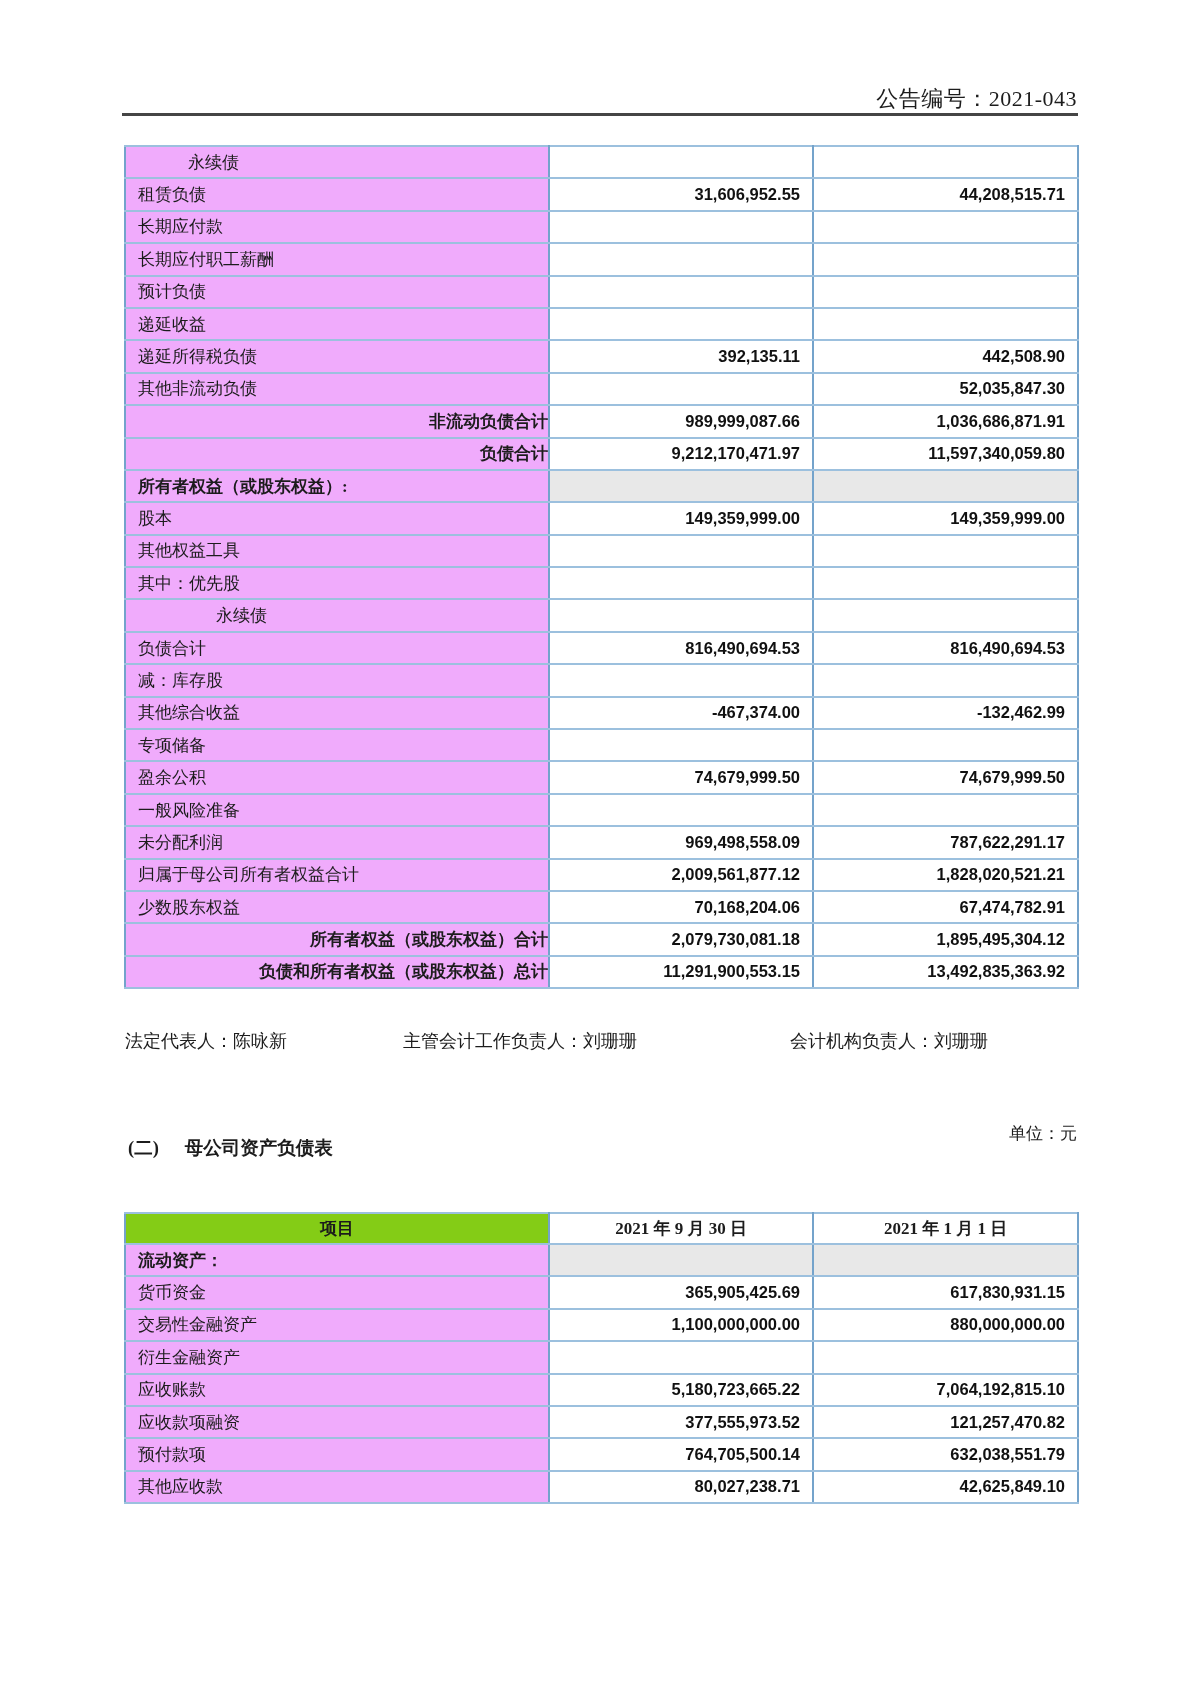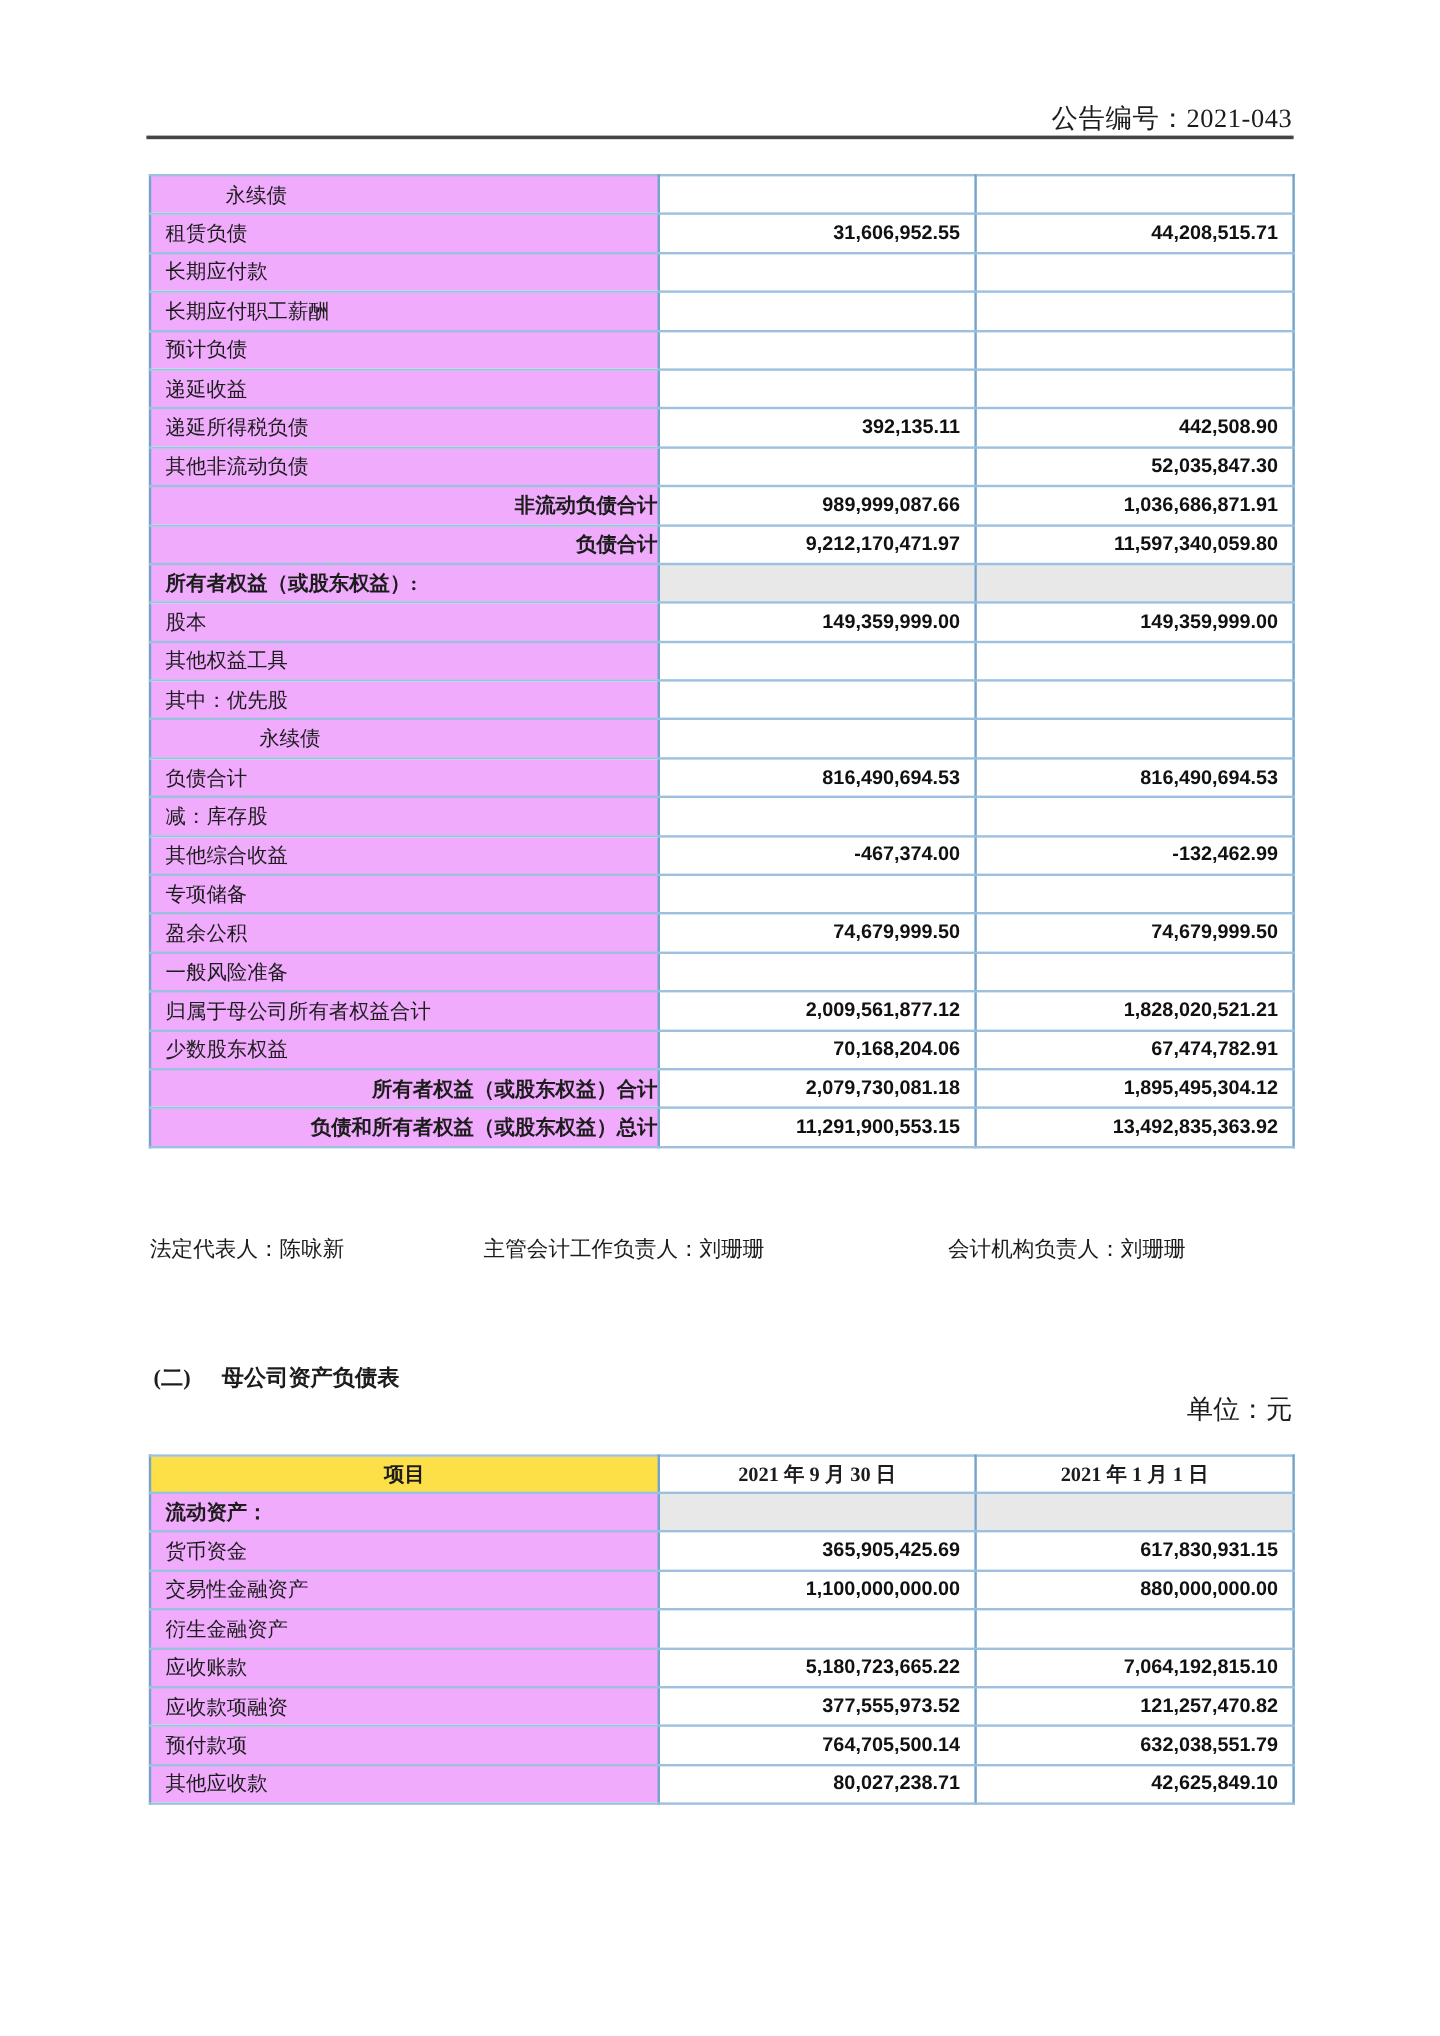--- a/index.html
+++ b/index.html
@@ -37,29 +37,29 @@
     background:#ffffff;text-align:right;padding-right:12px;
     font-family:"Liberation Sans","DejaVu Sans",sans-serif;
     font-weight:700;font-size:16.5px;color:#111;
   }
   tr.total td.lbl{font-weight:700;text-align:right;padding-left:0;}
   tr.section td.lbl{font-weight:700;}
   tr.section td.val{background:#e8e8e8;}
   tr.indent1 td.lbl{padding-left:62px;}
   tr.indent2 td.lbl{padding-left:90px;}
   th{font-size:17px;font-weight:700;text-align:center;background:#ffffff;}
-  th.lbl-h{background:#fde047;margin-left:36px;}
+  th.lbl-h{background:#84cc16;margin-left:36px;}
   .signatures{position:absolute;top:1029px;left:113px;width:964px;height:24px;font-size:18px;}
   .signatures span{position:absolute;top:0;white-space:nowrap;}
   .sig1{left:12px;}
   .sig2{left:290px;text-align:right;}
   .sig3{left:677px;}
   .sec-heading{position:absolute;top:1135px;left:128px;font-size:18.5px;font-weight:700;white-space:nowrap;}
   .sec-heading .sec-title{margin-left:26px;}
-  .unit-line{position:absolute;top:1160px;right:123px;font-size:22px;white-space:nowrap;}
+  .unit-line{position:absolute;top:1122px;right:123px;font-size:17px;white-space:nowrap;}
 </style>
 </head>
 <body>
 
 <div class="annc">公告编号：2021-043</div>
 <div class="rule"></div>
 
 <div class="tbl-wrap" id="table1-wrap">
   <table id="table1">
     <colgroup>
@@ -165,20 +165,25 @@
         </tr>
         <tr class="normal">
           <td class="lbl">盈余公积</td>
           <td class="val">74,679,999.50</td>
           <td class="val">74,679,999.50</td>
         </tr>
         <tr class="normal">
           <td class="lbl">一般风险准备</td>
           <td class="val"></td>
           <td class="val"></td>
+        </tr>
+        <tr class="normal">
+          <td class="lbl">未分配利润</td>
+          <td class="val">969,498,558.09</td>
+          <td class="val">787,622,291.17</td>
         </tr>
         <tr class="normal">
           <td class="lbl">归属于母公司所有者权益合计</td>
           <td class="val">2,009,561,877.12</td>
           <td class="val">1,828,020,521.21</td>
         </tr>
         <tr class="normal">
           <td class="lbl">少数股东权益</td>
           <td class="val">70,168,204.06</td>
           <td class="val">67,474,782.91</td>

